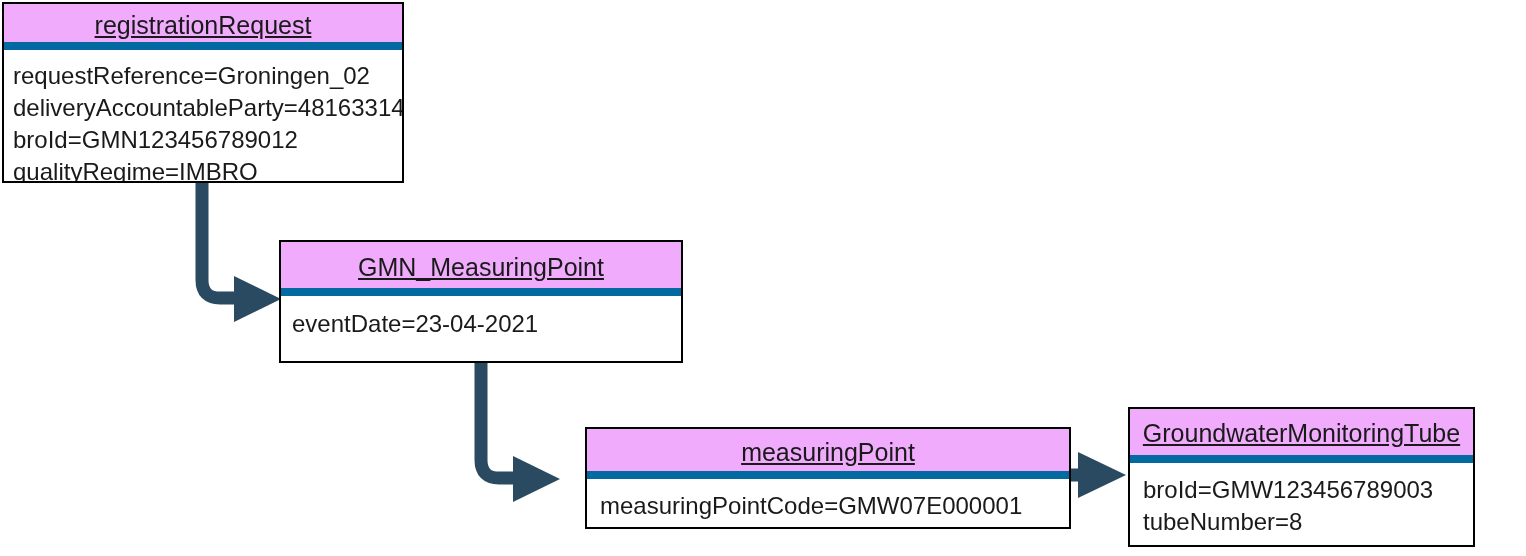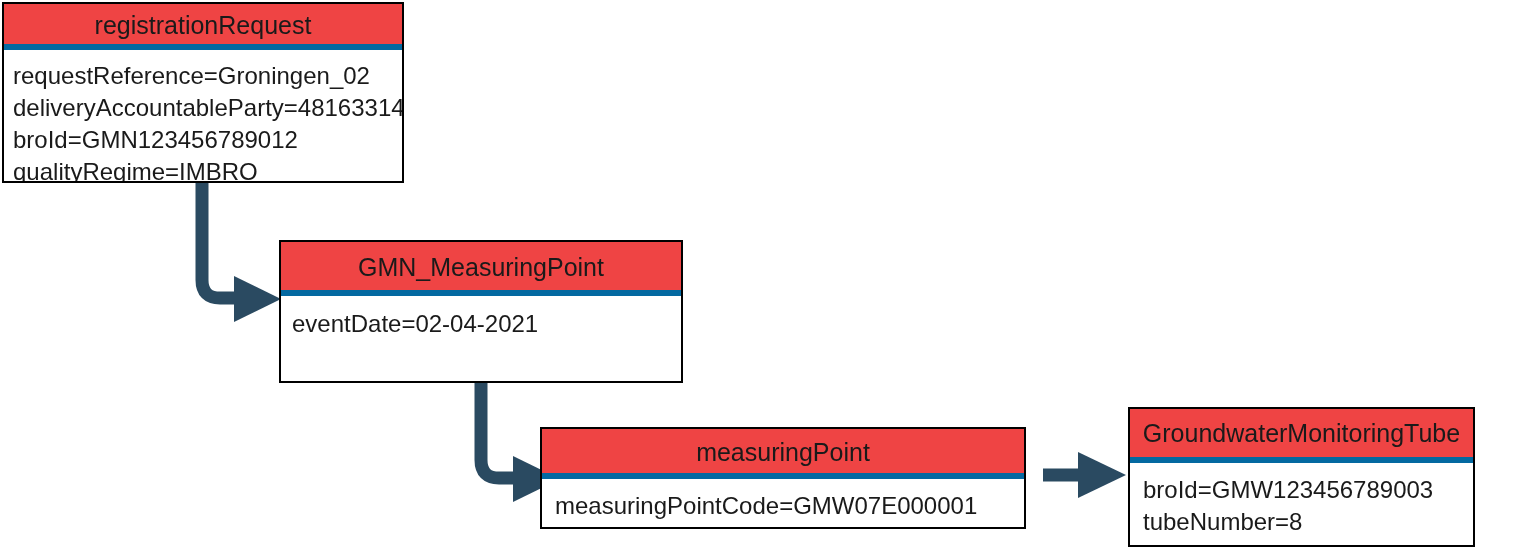--- a/index.html
+++ b/index.html
@@ -34,28 +34,29 @@
   .obj-box {
     position: absolute;
     box-sizing: border-box;
     border: 2px solid #000000;
     background: #ffffff;
     z-index: 2;
     overflow: hidden;
   }
   .obj-header {
     box-sizing: border-box;
-    background: #ef4444;
-    border-bottom: 6px solid #0369a1;
+    background: #f0abfc;
+    border-bottom: 8px solid #0369a1;
     text-align: center;
     color: #1a1a1a;
     font-size: 25px;
     line-height: 1.0;
     white-space: nowrap;
     overflow: hidden;
+    text-decoration: underline;
   }
   .obj-body {
     box-sizing: border-box;
     background: #ffffff;
     color: #1a1a1a;
     font-size: 24px;
     white-space: nowrap;
     overflow: hidden;
   }
   .attr-line {
@@ -65,27 +66,27 @@
   }
 
   
   #box-registration-request {
     left: 2px;  top: 2px;  width: 402px;  height: 181px;
   }
   #box-registration-request .obj-header { height: 46px; padding-top: 9px; }
   #box-registration-request .obj-body   { padding: 10px 0 0 9px; }
 
   #box-gmn-measuring-point {
-    left: 279px; top: 240px; width: 404px; height: 143px;
+    left: 279px; top: 240px; width: 404px; height: 123px;
   }
   #box-gmn-measuring-point .obj-header { height: 54px; padding-top: 13px; }
   #box-gmn-measuring-point .obj-body   { padding: 12px 0 0 11px; }
 
   #box-measuring-point {
-    left: 540px; top: 427px; width: 486px; height: 102px;
+    left: 585px; top: 427px; width: 486px; height: 102px;
   }
   #box-measuring-point .obj-header { height: 50px; padding-top: 11px; }
   #box-measuring-point .obj-body   { padding: 11px 16px 0 13px; }
 
   #box-groundwater-monitoring-tube {
     left: 1099px; top: 407px; width: 347px; height: 140px; margin-left: 29px;
   }
   #box-groundwater-monitoring-tube .obj-header { height: 54px; padding-top: 12px; }
   #box-groundwater-monitoring-tube .obj-body   { padding: 11px 0 0 13px; }
 </style>
@@ -118,21 +119,21 @@
       <div class="attr-line">requestReference=Groningen_02</div>
       <div class="attr-line">deliveryAccountableParty=48163314</div>
       <div class="attr-line">broId=GMN123456789012</div>
       <div class="attr-line">qualityRegime=IMBRO</div>
     </div>
   </div>
 
   <div class="obj-box" id="box-gmn-measuring-point">
     <div class="obj-header">GMN_MeasuringPoint</div>
     <div class="obj-body">
-      <div class="attr-line">eventDate=02-04-2021</div>
+      <div class="attr-line">eventDate=23-04-2021</div>
     </div>
   </div>
 
   <div class="obj-box" id="box-measuring-point">
     <div class="obj-header">measuringPoint</div>
     <div class="obj-body">
       <div class="attr-line">measuringPointCode=GMW07E000001</div>
     </div>
   </div>
 

